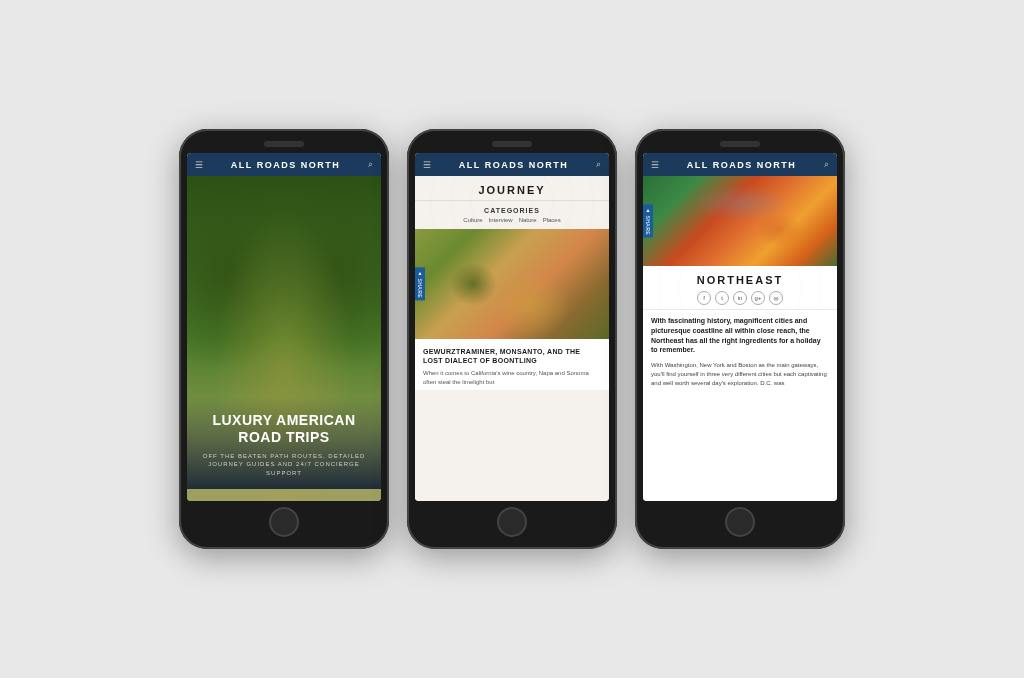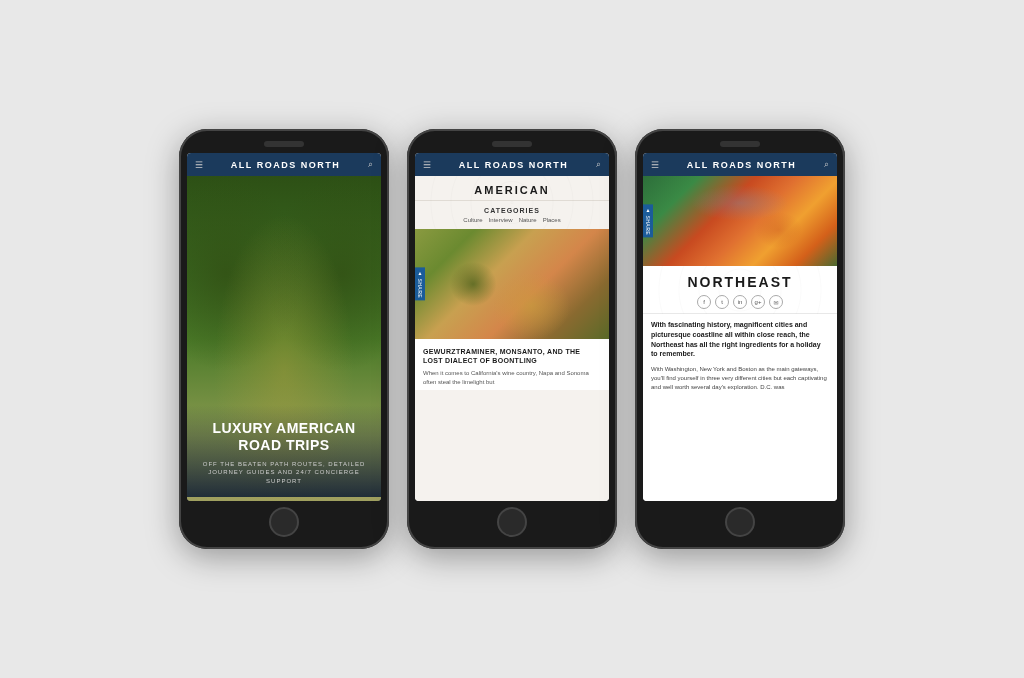--- a/index.html
+++ b/index.html
@@ -107,21 +107,21 @@
       position: absolute;
       inset: 0;
       background:
         radial-gradient(ellipse 60% 80% at 50% 60%, rgba(180,160,60,0.4) 0%, transparent 60%),
         radial-gradient(ellipse 80% 60% at 20% 30%, rgba(50,80,20,0.8) 0%, transparent 50%),
         radial-gradient(ellipse 80% 60% at 80% 30%, rgba(50,80,20,0.8) 0%, transparent 50%),
         linear-gradient(to bottom, #2d5015 0%, #3a6820 30%, #4a7a28 50%, #8a9a50 80%, #a0a060 100%);
     }
     .hero-overlay {
       position: absolute;
-      bottom: 4px;
+      bottom: 12px;
       left: 0;
       right: 0;
       background: linear-gradient(to top, rgba(10,25,50,0.85) 0%, transparent 100%);
       padding: 15px 10px 12px 10px;
       text-align: center;
     }
     .hero-title {
       font-size: 14px;
       font-weight: 900;
       color: #fff;
@@ -255,21 +255,21 @@
       background:
         radial-gradient(ellipse 50% 40% at 50% 30%, rgba(100,150,200,0.3) 0%, transparent 50%),
         radial-gradient(ellipse 30% 50% at 70% 60%, rgba(200,80,30,0.4) 0%, transparent 40%);
     }
     .ne-header {
       padding: 8px 8px 4px 8px;
       text-align: center;
       border-bottom: 1px solid #e8e8e8;
     }
     .ne-title {
-      font-size: 14px;
+      font-size: 11px;
       font-weight: 900;
       letter-spacing: 2px;
       color: #1a1a1a;
       margin-bottom: 5px;
     }
     .social-icons {
       display: flex;
       justify-content: center;
       gap: 4px;
     }
@@ -346,21 +346,21 @@
         <div class="navbar">
           <span class="navbar-icon">☰</span>
           <span class="navbar-title">ALL ROADS NORTH</span>
           <span class="navbar-icon">⌕</span>
         </div>
 
         <div class="mag-screen">
           <div style="position:relative;">
             <div class="topo-bg"></div>
             <div class="mag-header">
-              <div class="mag-label">AMERICAN</div>
+              <div class="mag-label">JOURNEY</div>
             </div>
             <div class="mag-categories">
               <div class="mag-categories-title">CATEGORIES</div>
               <div class="mag-cat-links">
                 <span>Culture</span>
                 <span>Interview</span>
                 <span>Nature</span>
                 <span>Places</span>
               </div>
             </div>

